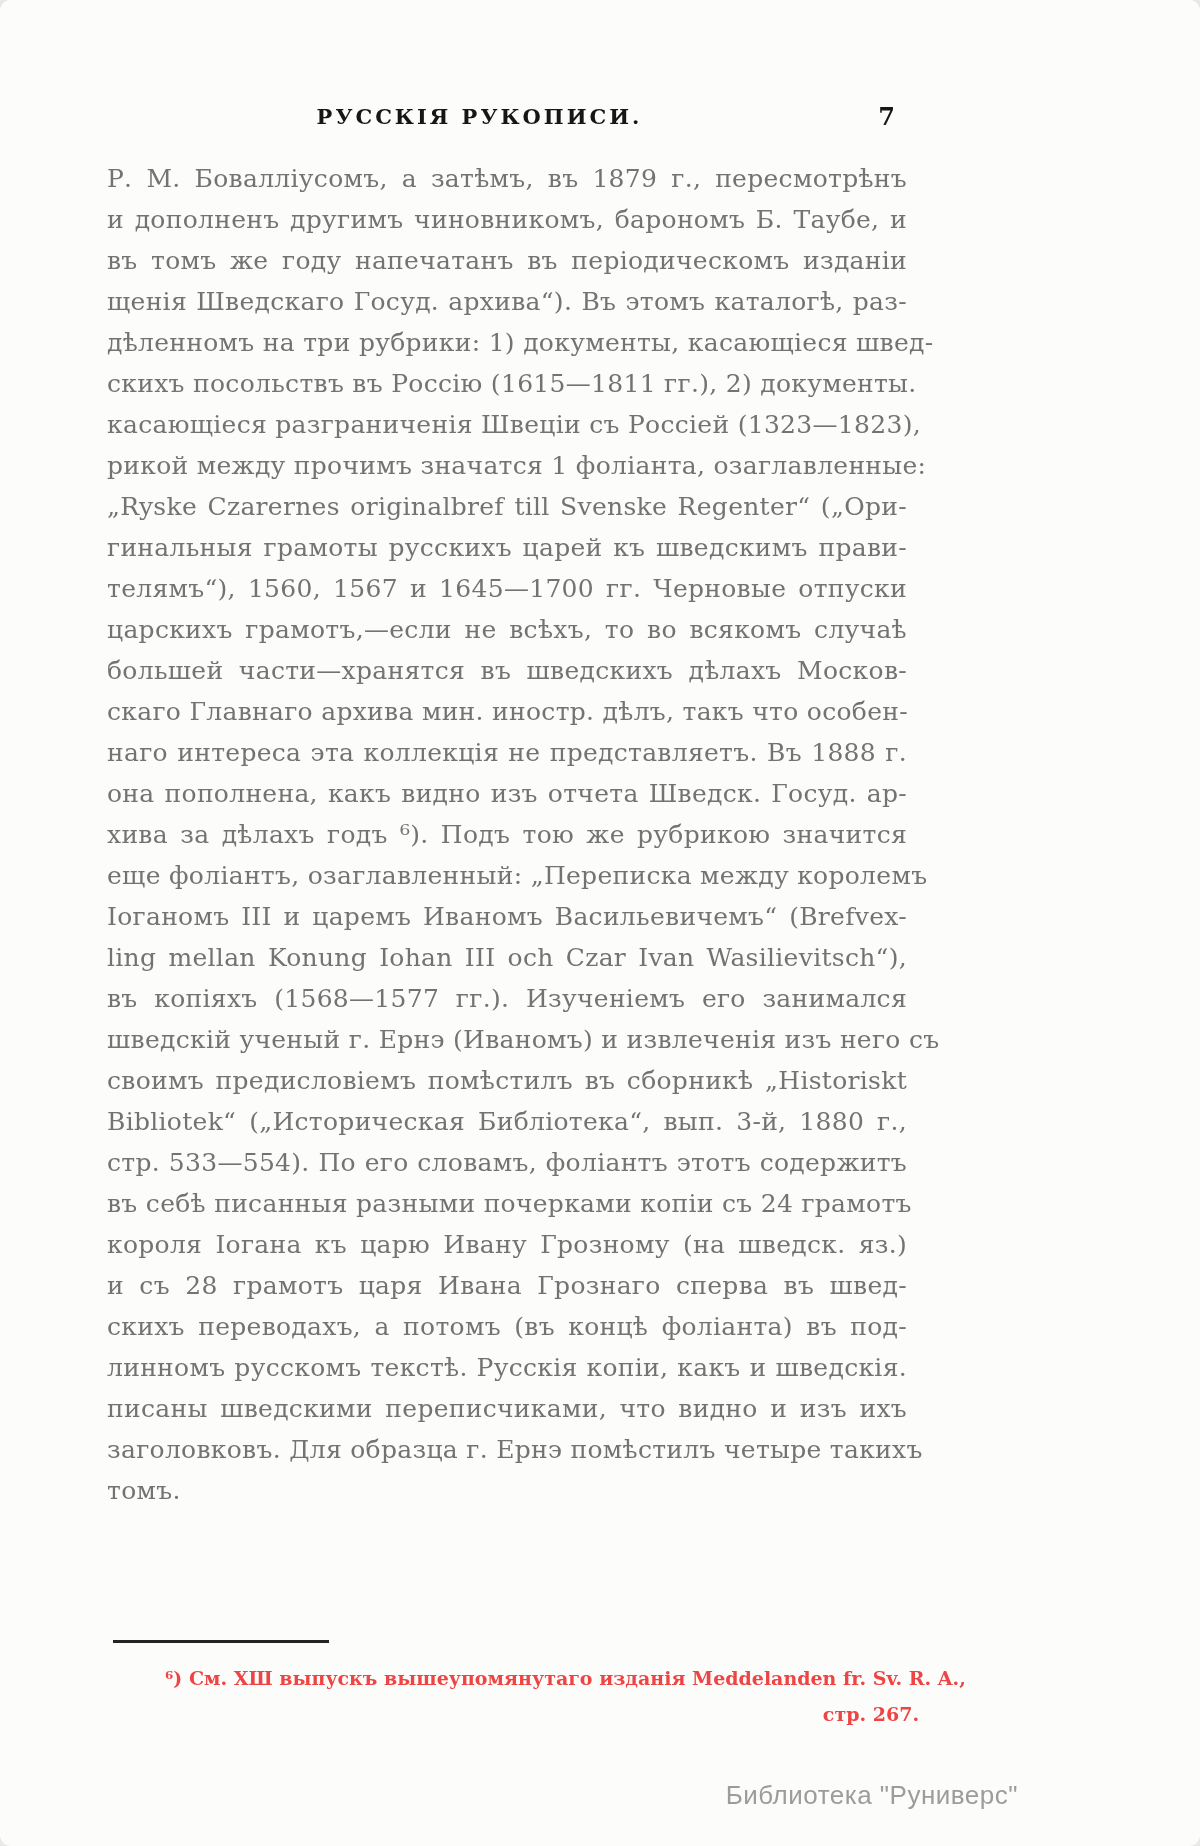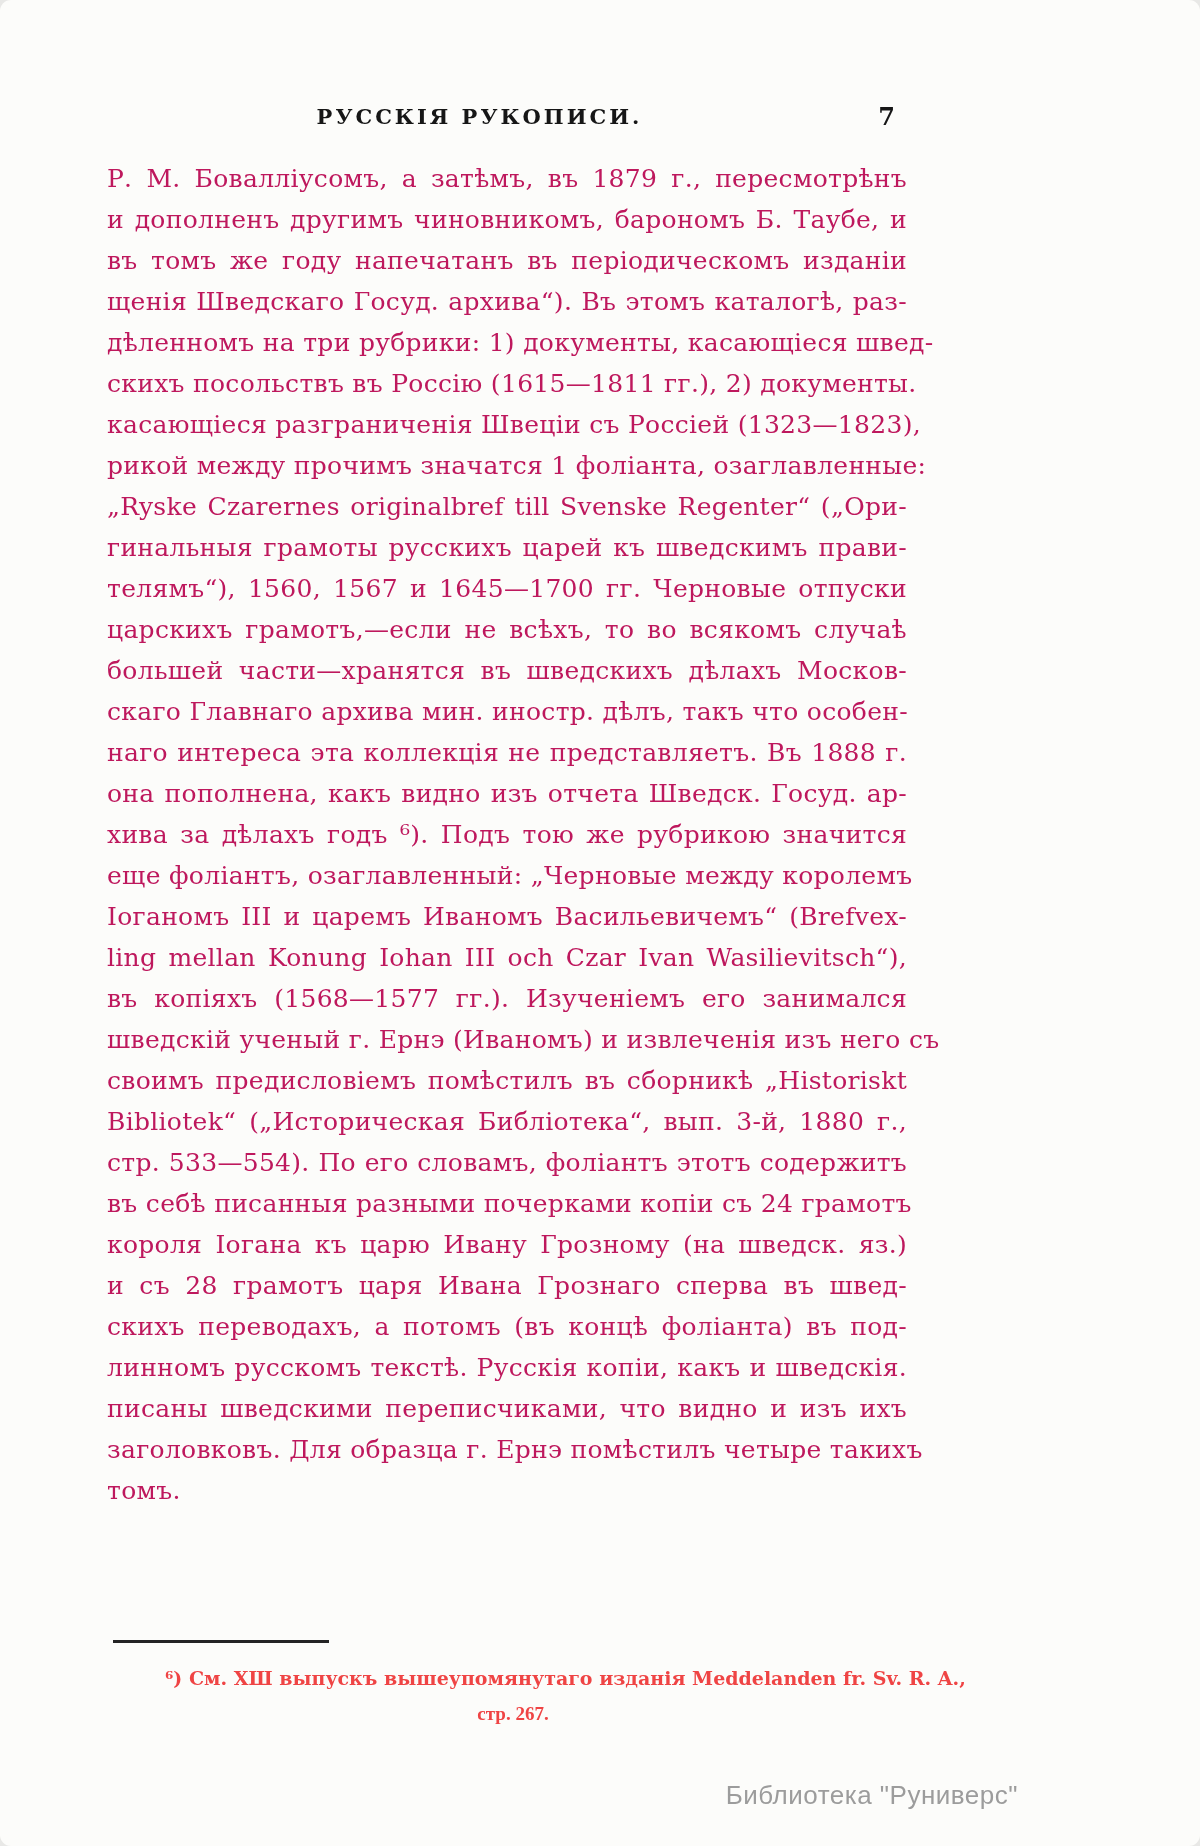--- a/index.html
+++ b/index.html
@@ -50,21 +50,21 @@
   }
   .text-line {
     width: 100%;
     height: 41px;
     line-height: 41px;
     font-size: 25px;
     letter-spacing: 0.3px;
     text-align: justify;
     text-align-last: justify;
     white-space: nowrap;
-    color: #be185d;
+    color: #737373;
   }
   .text-line.line-last {
     text-align-last: left;
   }
   .footnote-rule {
     position: absolute;
     top: 1640px;
     left: 113px;
     width: 216px;
     height: 3px;
@@ -81,22 +81,21 @@
   }
   .footnote-line1 {
     line-height: 36px;
     text-indent: 58px;
     text-align: justify;
     text-align-last: justify;
     white-space: nowrap;
   }
   .footnote-line2 {
     line-height: 36px;
-    text-align: center;
-    font-family: Liberation Serif, serif;
+    text-align: right;
   }
   .watermark {
     position: absolute;
     top: 1780px;
     right: 182px;
     font-family: "Liberation Sans", sans-serif;
     font-size: 26px;
     color: #9c9c9c;
     letter-spacing: 0.5px;
   }
@@ -122,21 +121,21 @@
       <div class="text-line">рикой между прочимъ значатся 1 фоліанта, озаглавленные:</div>
       <div class="text-line">„Ryske Czarernes originalbref till Svenske Regenter“ („Ори-</div>
       <div class="text-line">гинальныя грамоты русскихъ царей къ шведскимъ прави-</div>
       <div class="text-line">телямъ“), 1560, 1567 и 1645—1700 гг. Черновые отпуски</div>
       <div class="text-line">царскихъ грамотъ,—если не всѣхъ, то во всякомъ случаѣ</div>
       <div class="text-line">большей части—хранятся въ шведскихъ дѣлахъ Москов-</div>
       <div class="text-line">скаго Главнаго архива мин. иностр. дѣлъ, такъ что особен-</div>
       <div class="text-line">наго интереса эта коллекція не представляетъ. Въ 1888 г.</div>
       <div class="text-line">она пополнена, какъ видно изъ отчета Шведск. Госуд. ар-</div>
       <div class="text-line">хива за дѣлахъ годъ ⁶). Подъ тою же рубрикою значится</div>
-      <div class="text-line">еще фоліантъ, озаглавленный: „Черновые между королемъ</div>
+      <div class="text-line">еще фоліантъ, озаглавленный: „Переписка между королемъ</div>
       <div class="text-line">Іоганомъ III и царемъ Иваномъ Васильевичемъ“ (Brefvex-</div>
       <div class="text-line">ling mellan Konung Iohan III och Czar Ivan Wasilievitsch“),</div>
       <div class="text-line">въ копіяхъ (1568—1577 гг.). Изученіемъ его занимался</div>
       <div class="text-line">шведскій ученый г. Ернэ (Иваномъ) и извлеченія изъ него съ</div>
       <div class="text-line">своимъ предисловіемъ помѣстилъ въ сборникѣ „Historiskt</div>
       <div class="text-line">Bibliotek“ („Историческая Библіотека“, вып. 3-й, 1880 г.,</div>
       <div class="text-line">стр. 533—554). По его словамъ, фоліантъ этотъ содержитъ</div>
       <div class="text-line">въ себѣ писанныя разными почерками копіи съ 24 грамотъ</div>
       <div class="text-line">короля Іогана къ царю Ивану Грозному (на шведск. яз.)</div>
       <div class="text-line">и съ 28 грамотъ царя Ивана Грознаго сперва въ швед-</div>

